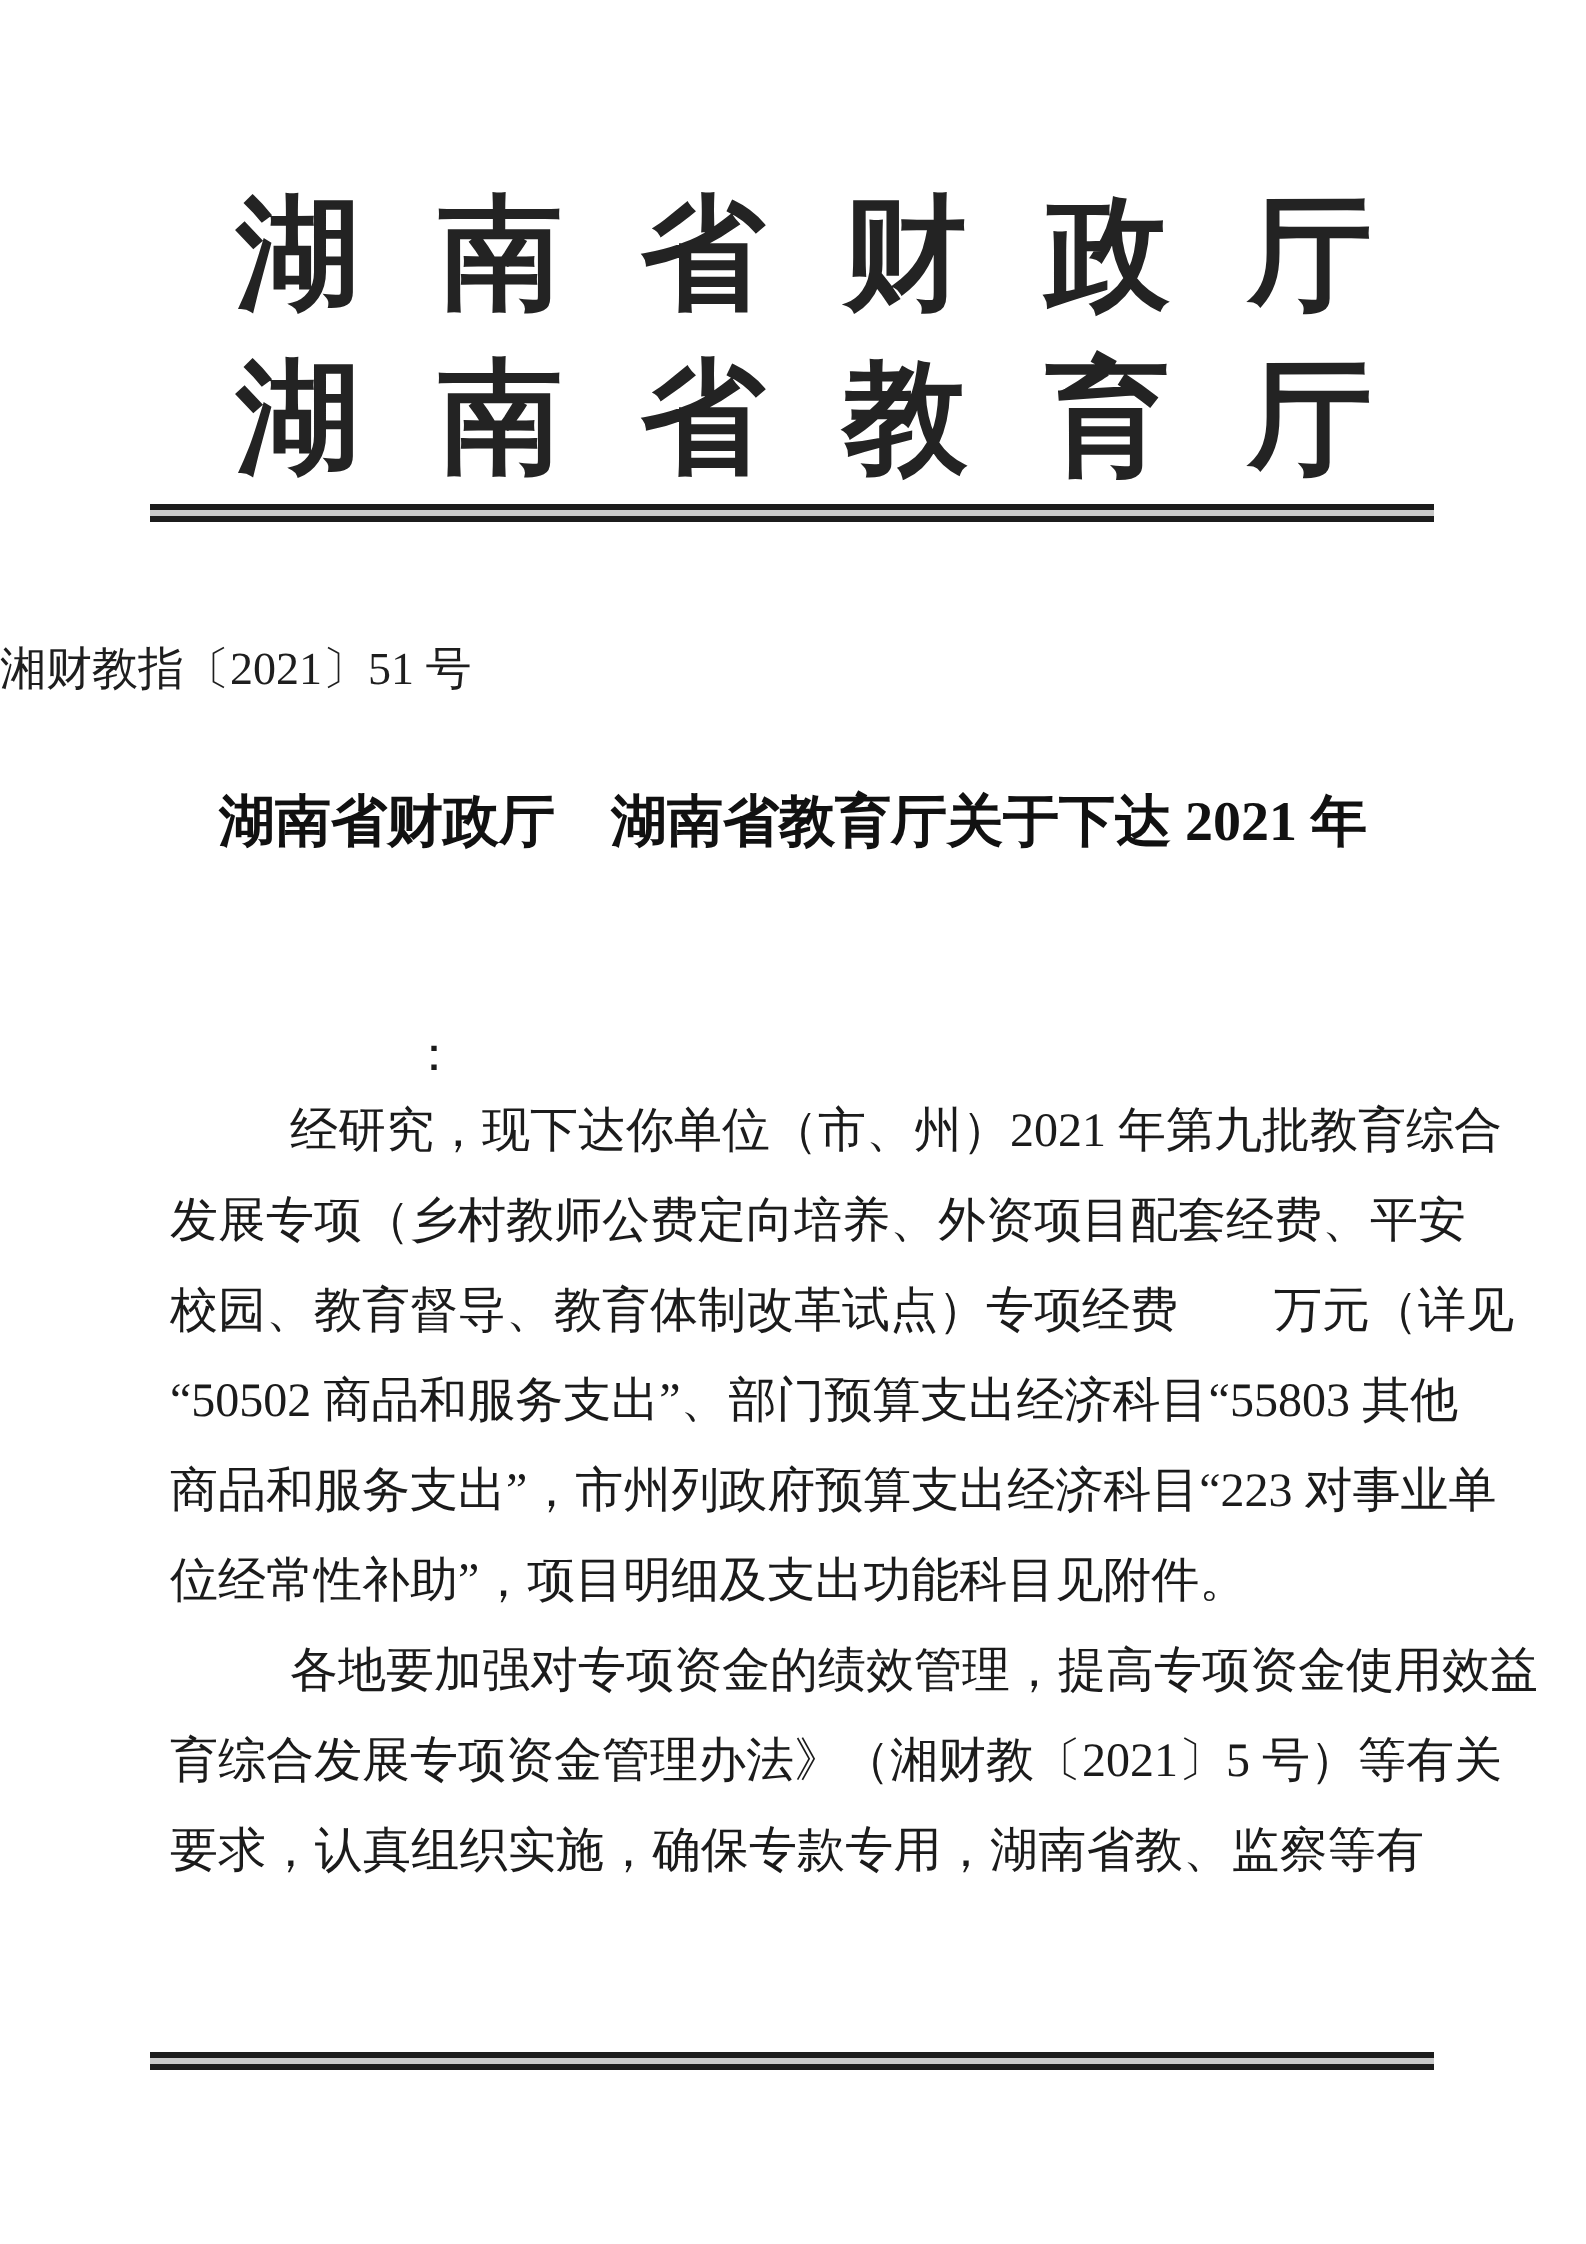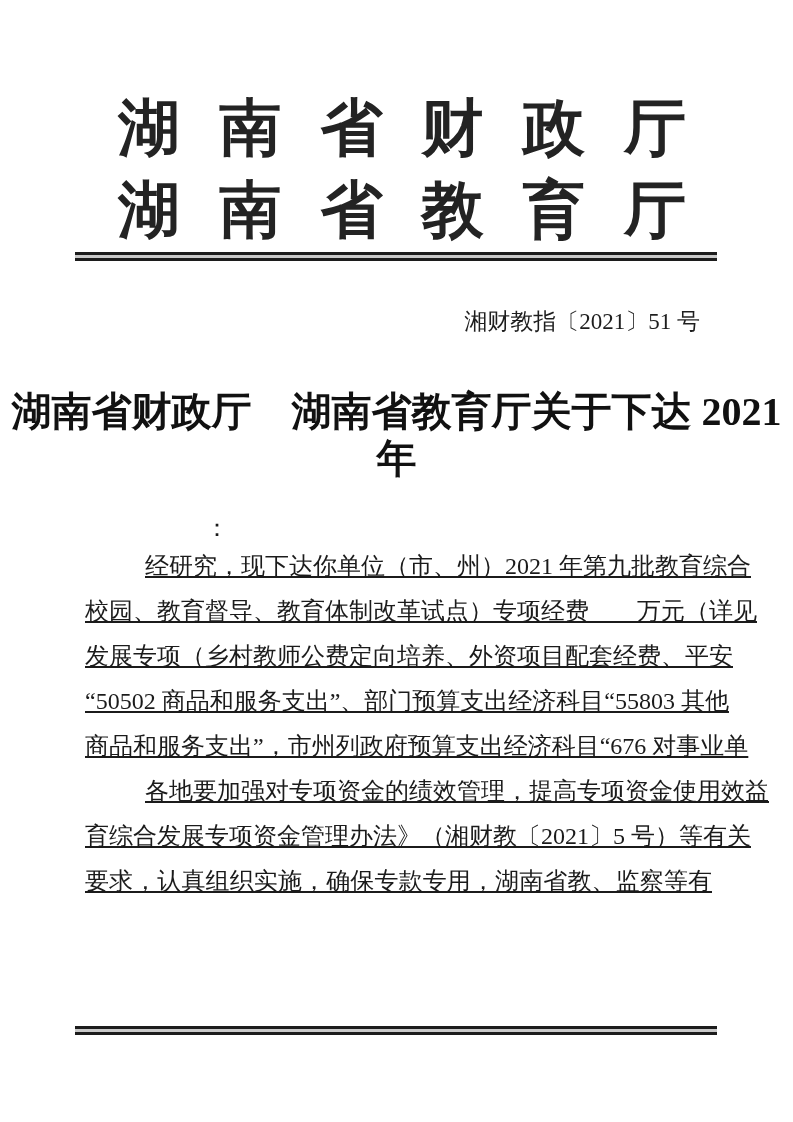--- a/index.html
+++ b/index.html
@@ -35,37 +35,37 @@
     height: 3px;
     background: #c9c9c9;
     border-top: 3px solid #1c1c1c;
     border-bottom: 3px solid #1c1c1c;
   }
   .rule-top { top: 252px; }
   .rule-bottom { top: 1026px; }
   
   .doc-number {
     position: absolute;
-    top: 306px;
+    top: 319px;
     left: 0;
     right: 93px;
-    text-align: right;
+    text-align: left;
     font-size: 23px;
     line-height: 32px;
     color: #1e1e1e;
   }
   
   .doc-title {
     position: absolute;
     top: 388px;
     left: 0;
     width: 793px;
     text-align: center;
     font-weight: bold;
-    font-size: 40px;
+    font-size: 28px;
     line-height: 47px;
     color: #111111;
   }
   
   .addressee {
     position: absolute;
     top: 511px;
     left: 205px;
     font-size: 24px;
     line-height: 34px;
@@ -77,21 +77,20 @@
     left: 85px;
     width: 627px;
     font-size: 24px;
     line-height: 45px;
     color: #1b1b1b;
   }
   .body-line {
     text-align: justify;
     text-align-last: justify;
     white-space: nowrap;
-    text-decoration: underline;
   }
   .body-line.indent { text-indent: 60px; }
   .body-line.para-end {
     text-align-last: left;
     white-space: normal;
   }
 </style>
 </head>
 <body>
 
@@ -120,24 +119,25 @@
   <div class="doc-number">湘财教指〔2021〕51 号</div>
 
   <div class="doc-title">
     <div>湖南省财政厅　湖南省教育厅关于下达 2021 年</div>
   </div>
 
   <div class="addressee">：</div>
 
   <div class="doc-body">
     <div class="body-line indent">经研究，现下达你单位（市、州）2021 年第九批教育综合</div>
+    <div class="body-line">发展专项（乡村教师公费定向培养、外资项目配套经费、平安</div>
     <div class="body-line">校园、教育督导、教育体制改革试点）专项经费　　万元（详见</div>
-    <div class="body-line">发展专项（乡村教师公费定向培养、外资项目配套经费、平安</div>
     <div class="body-line">“50502 商品和服务支出”、部门预算支出经济科目“55803 其他</div>
-    <div class="body-line">商品和服务支出”，市州列政府预算支出经济科目“676 对事业单</div>
+    <div class="body-line">商品和服务支出”，市州列政府预算支出经济科目“223 对事业单</div>
+    <div class="body-line para-end">位经常性补助”，项目明细及支出功能科目见附件。</div>
     <div class="body-line indent">各地要加强对专项资金的绩效管理，提高专项资金使用效益</div>
     <div class="body-line">育综合发展专项资金管理办法》（湘财教〔2021〕5 号）等有关</div>
     <div class="body-line">要求，认真组织实施，确保专款专用，湖南省教、监察等有</div>
   </div>
 
   <div class="double-rule rule-bottom"></div>
 
 </div>
 
 </body></html>

